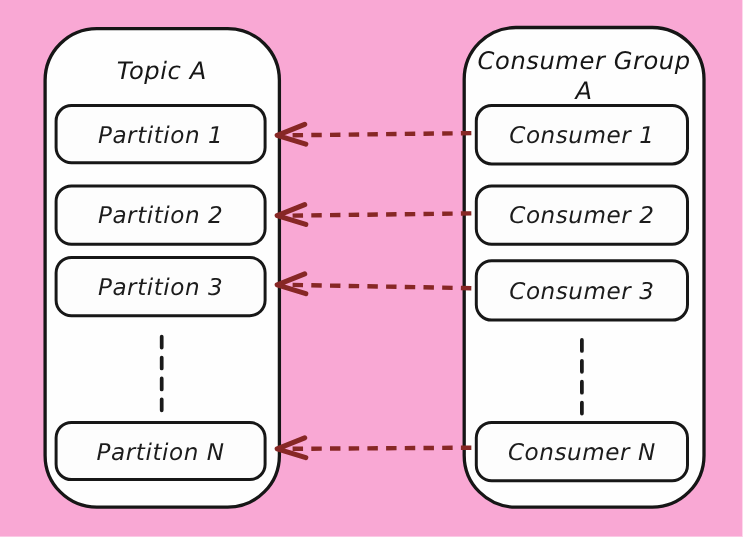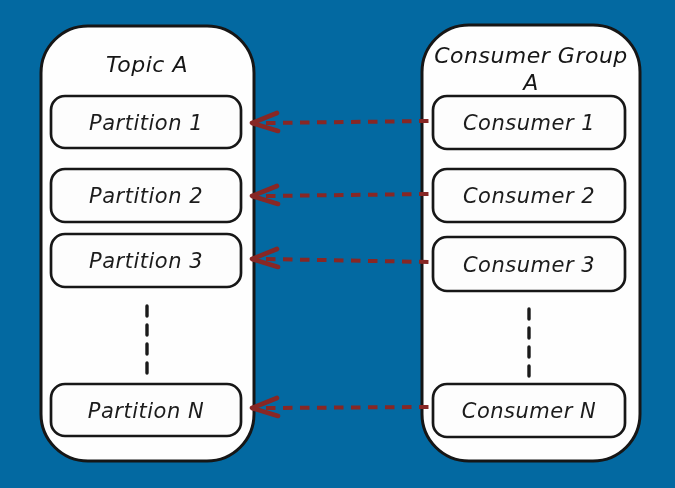--- a/index.html
+++ b/index.html
@@ -5,21 +5,21 @@
   html, body {
     margin: 0;
     padding: 0;
     background: #ffffff;
     font-family: "DejaVu Sans", "Liberation Sans", sans-serif;
   }
   .stage {
     position: relative;
     width: 675px;
     height: 488px;
-    background: #0369a1;
+    background: #f9a8d4;
     overflow: hidden;
   }
   svg { display: block; }
   .node-text {
     font-family: "DejaVu Sans", "Liberation Sans", sans-serif;
     font-size: 21px;
     fill: #1c1c1c;
     font-style: italic;
     letter-spacing: 0.5px;
   }

